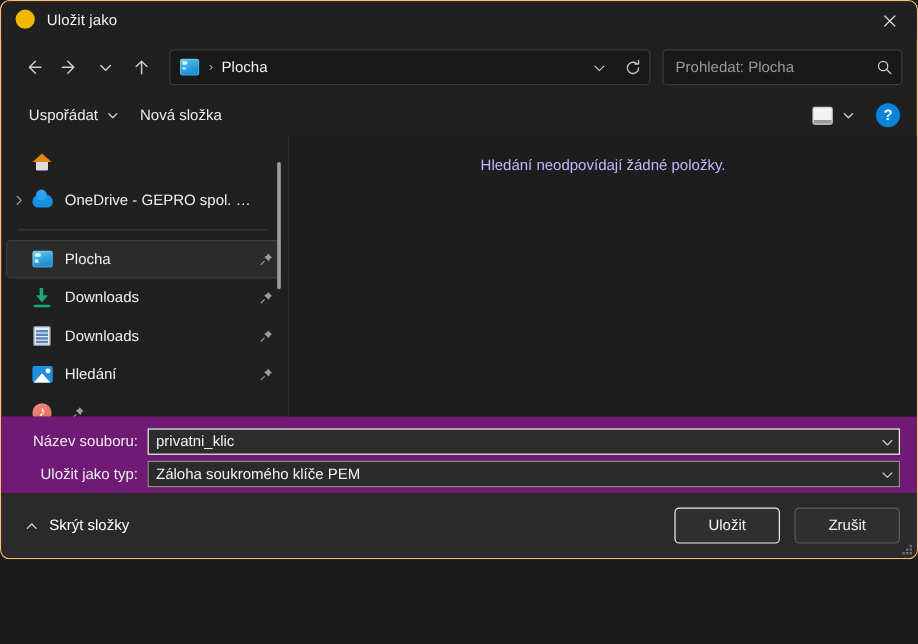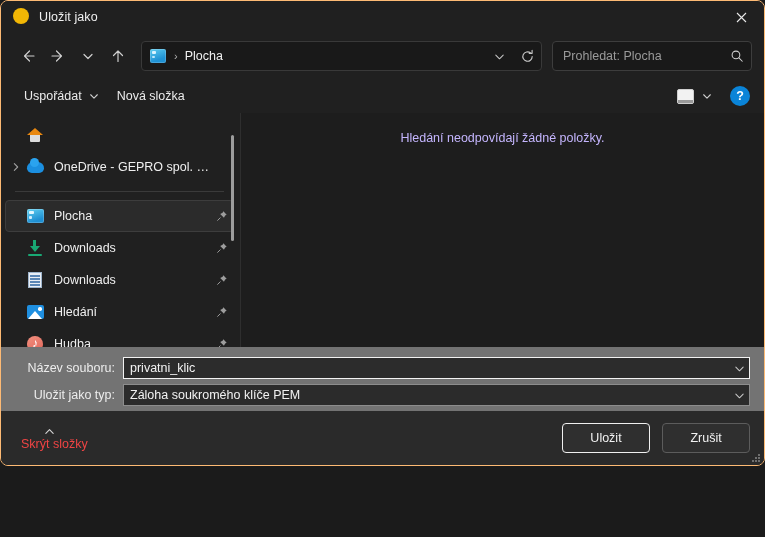--- a/index.html
+++ b/index.html
@@ -506,21 +506,21 @@
     background: #1d1d1d;
   }
   .empty-msg {
     font-size: 12.5px;
     color: #c4b5fd;
   }
 
   
   .footer {
     flex: none;
-    background: #737373;
+    background: #701a75;
     padding: 10px 14px 0 14px;
     box-sizing: border-box;
   }
   .form-row {
     display: flex;
     align-items: center;
     margin-bottom: 5px;
   }
   .form-label {
     width: 100px;
@@ -574,25 +574,24 @@
     display: flex;
     align-items: center;
     padding: 0 14px;
     box-sizing: border-box;
     position: relative;
   }
   .hide-folders {
     display: flex;
     align-items: center;
     font-size: 12.5px;
-    color: #ef4444;
+    color: #ffffff;
     cursor: default;
     padding: 4px 6px;
     border-radius: 3px;
-    flex-direction: column;
   }
   .hf-caret {
     margin-right: 9px;
     display: flex;
     align-items: center;
     color: #d6d6d6;
   }
   .bb-spacer { flex: 1; }
   .dlg-btn {
     width: 88px;
@@ -804,21 +803,20 @@
             <path d="M5.6 10.4 L2.2 13.8" stroke="currentColor" stroke-width="1.3" stroke-linecap="round"></path>
           </svg>
         </span>
       </div>
 
       <div class="nav-row">
         <span class="nav-expander"></span>
         <span class="nav-row-icon">
             <i class="ico-music"></i>
           </span>
-        <span class="nav-row-label">Hudba</span>
         <span class="pin-icon">
           <svg width="12" height="12" viewBox="0 0 16 16">
             <path d="M9.8 1.8 L14.2 6.2 L12.2 7.2 L10.6 10.4 L5.6 5.4 L8.8 3.8 Z" fill="currentColor"></path>
             <path d="M5.6 10.4 L2.2 13.8" stroke="currentColor" stroke-width="1.3" stroke-linecap="round"></path>
           </svg>
         </span>
       </div>
 
       <div class="nav-row">
         <span class="nav-expander"></span>

